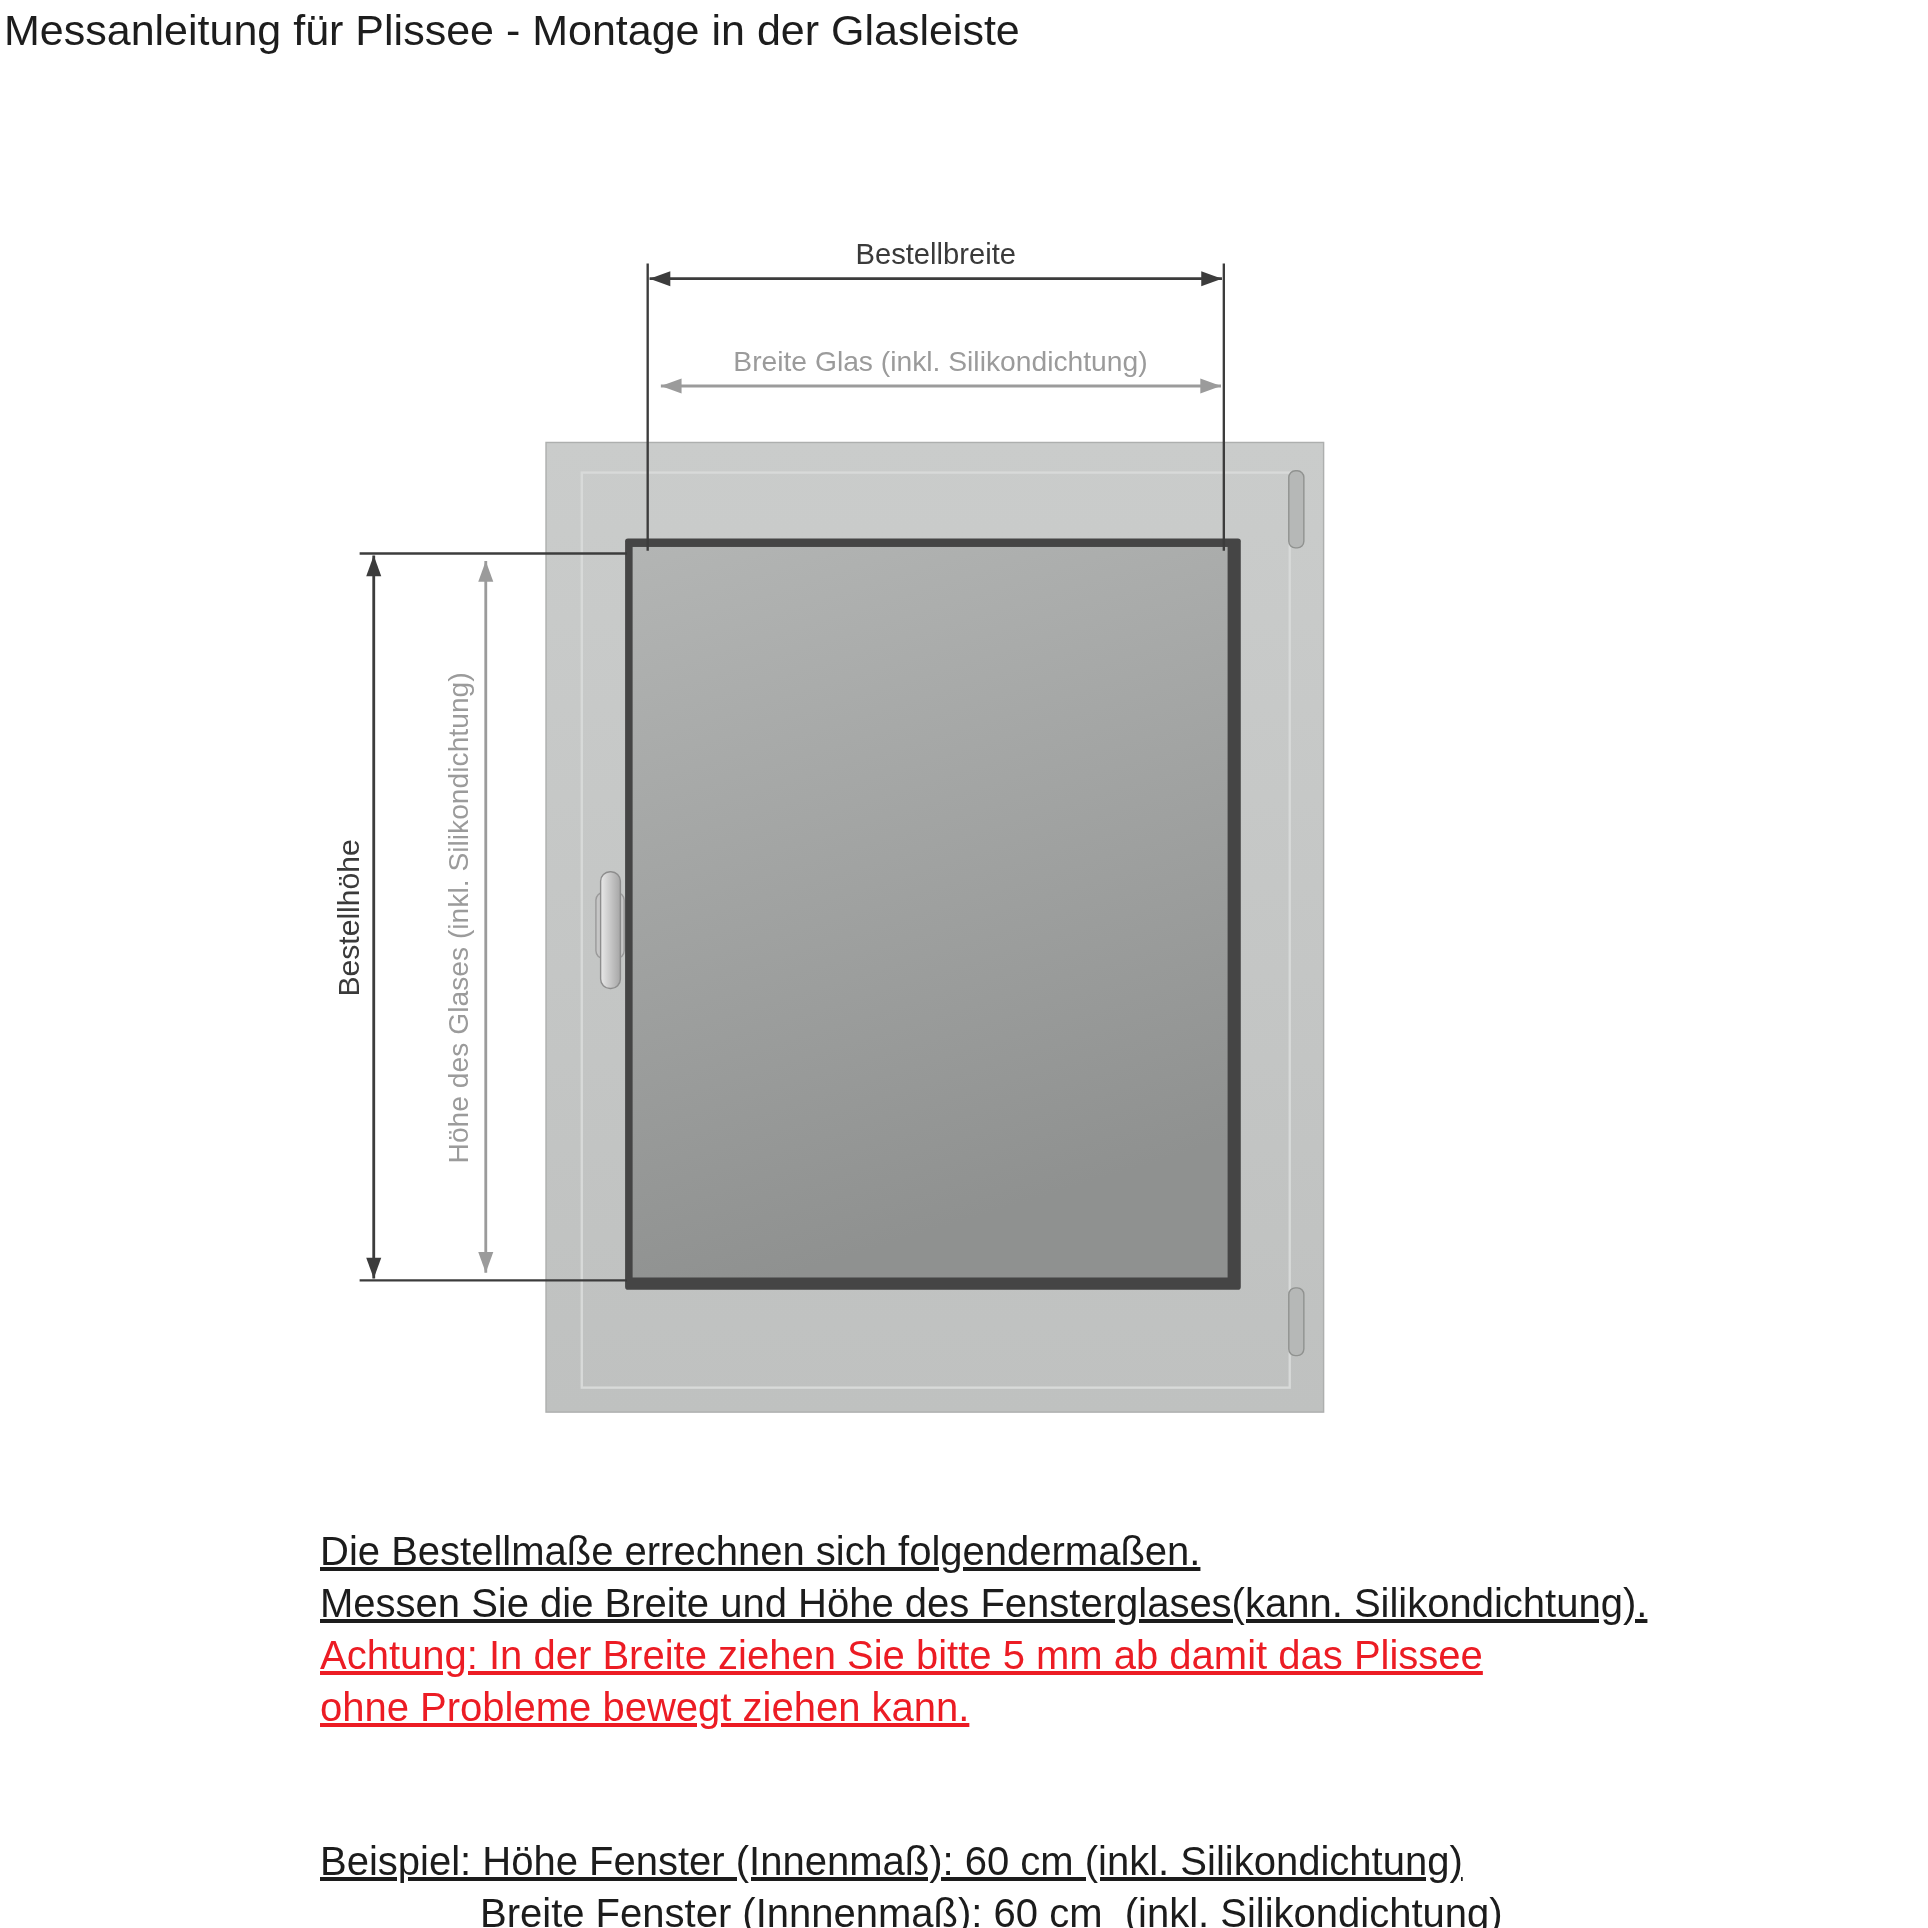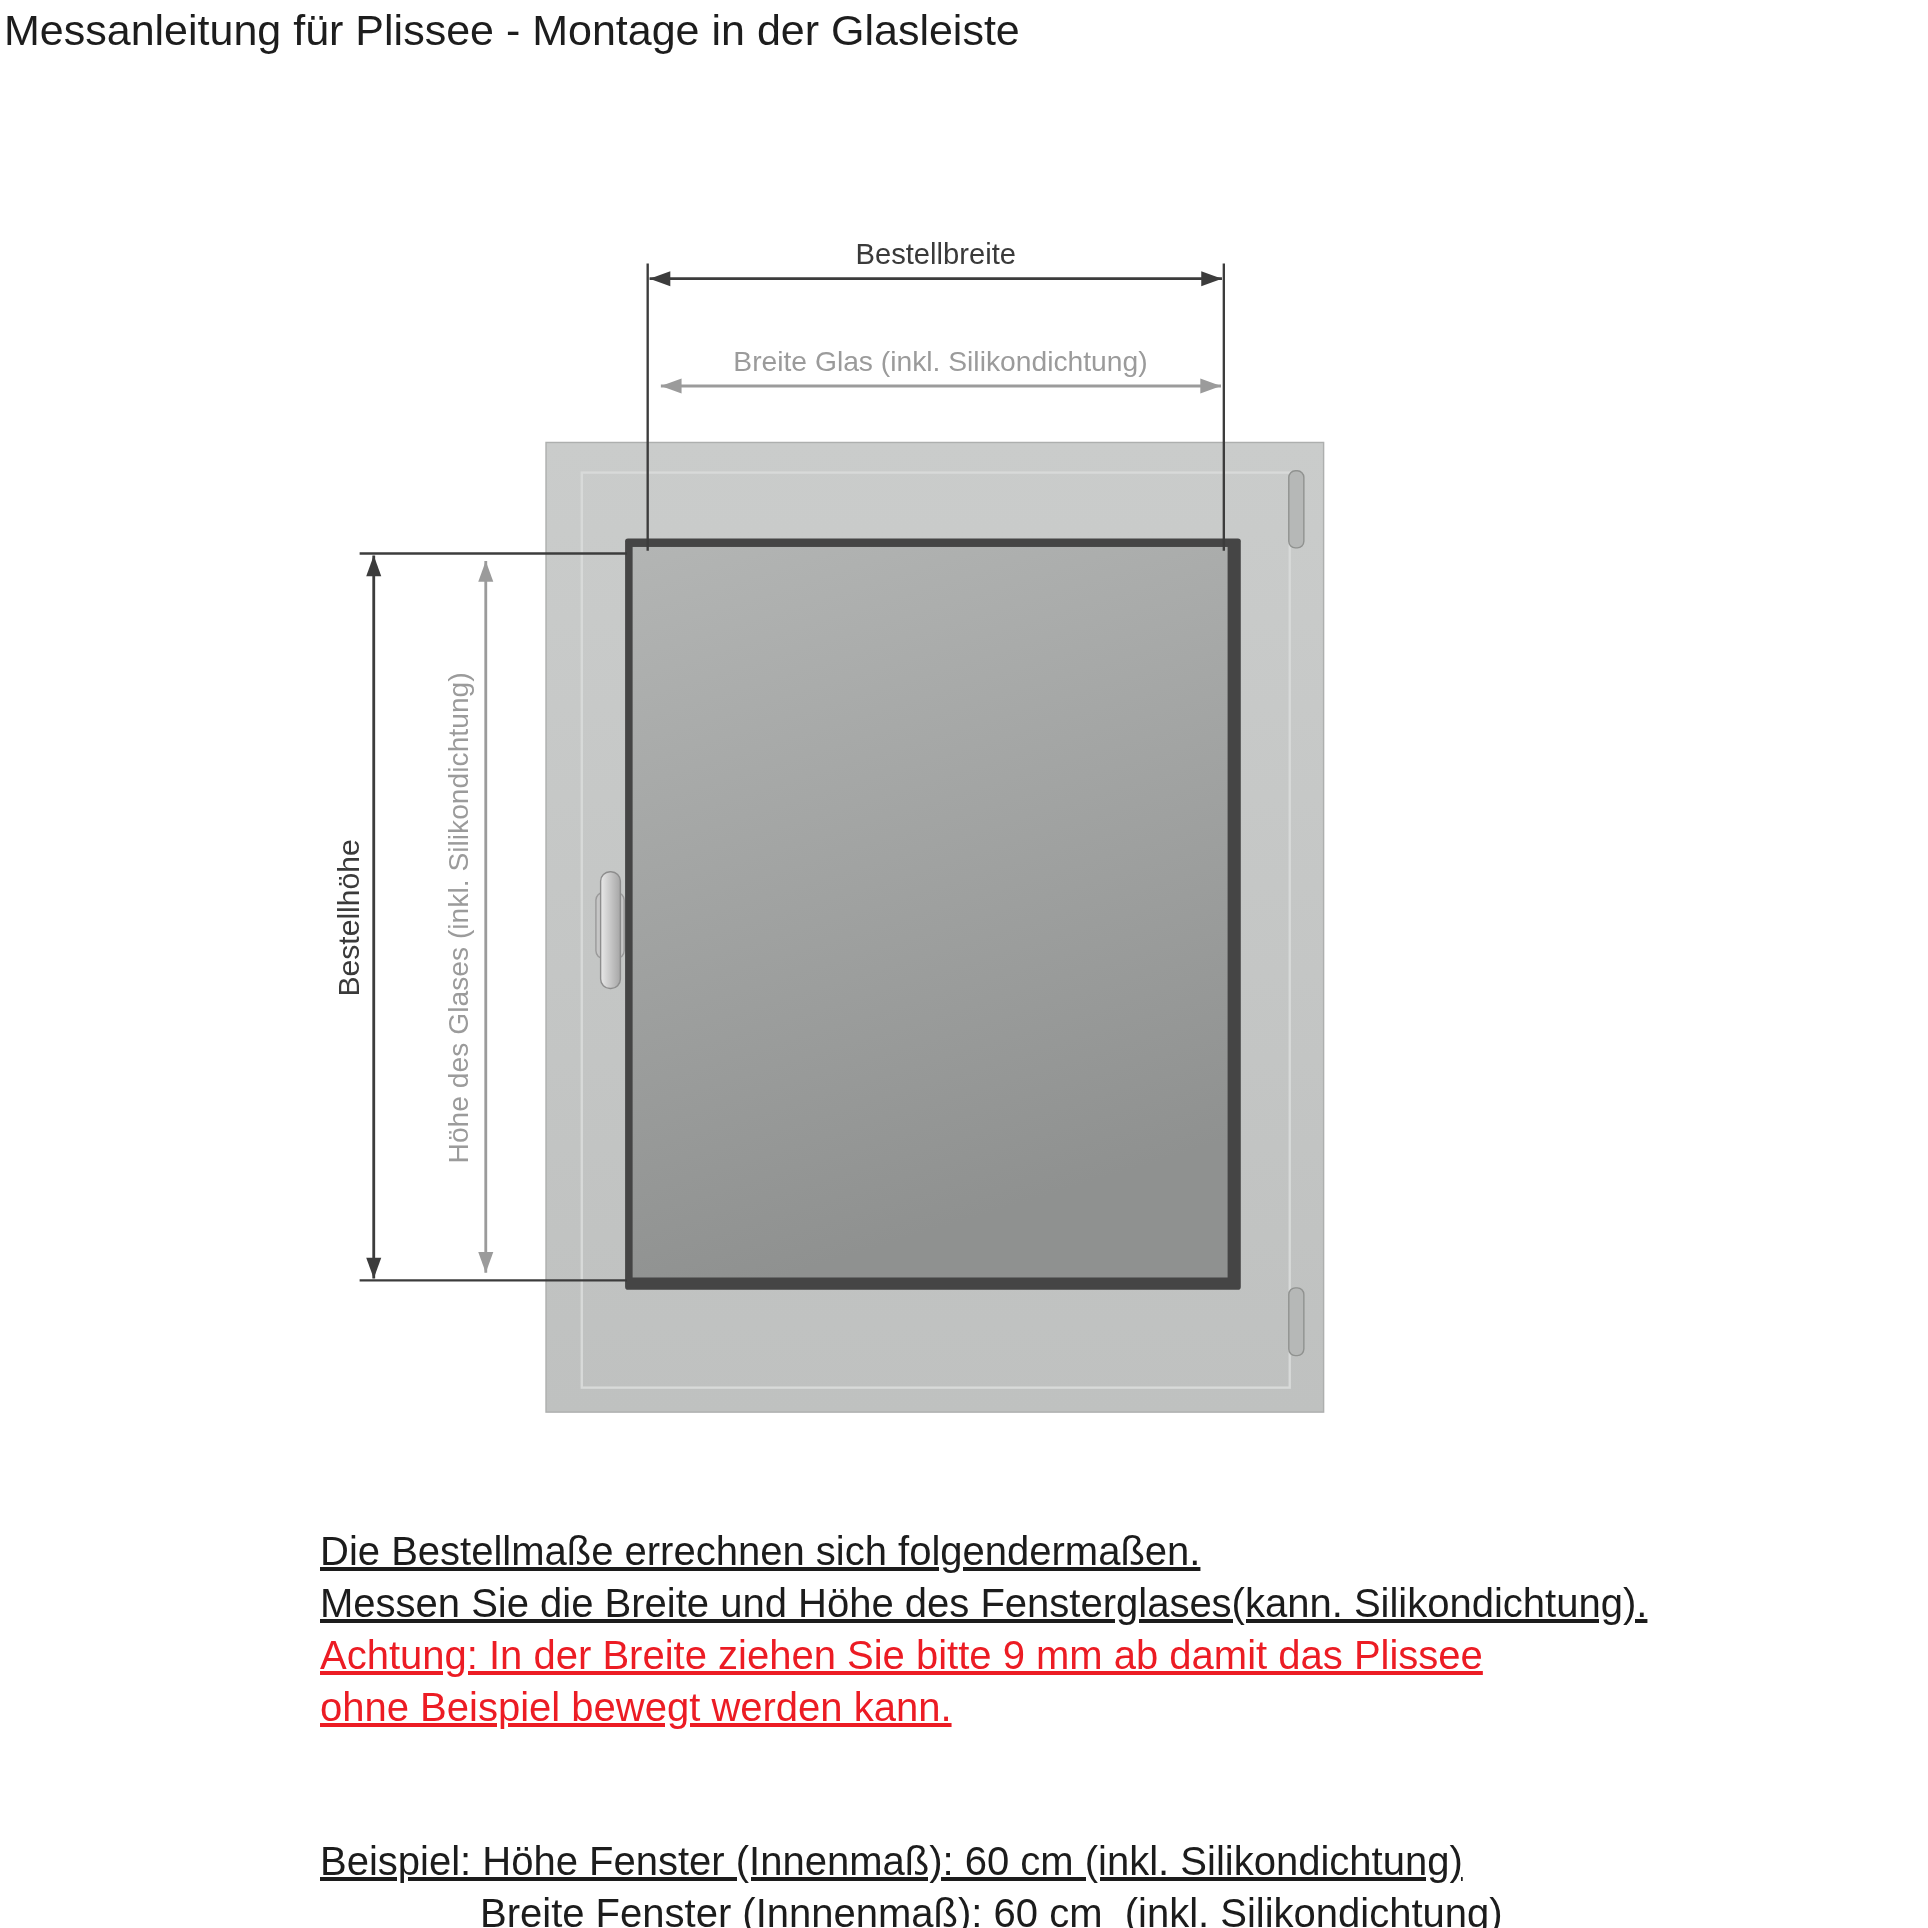--- a/index.html
+++ b/index.html
@@ -100,20 +100,20 @@
       <polygon points="516,596 508,618 524,618" fill="#9b9b9b"></polygon>
       <polygon points="516,1352 508,1330 524,1330" fill="#9b9b9b"></polygon>
     </g>
     <text x="497" y="975" transform="rotate(-90 497 975)" text-anchor="middle" font-size="30" fill="#9b9b9b">Höhe des Glases (inkl. Silikondichtung)</text>
   </g>
 </svg>
 
 <div class="textblock">
   <div class="line">Die Bestellmaße errechnen sich folgendermaßen.</div>
   <div class="line">Messen Sie die Breite und Höhe des Fensterglases(kann. Silikondichtung).</div>
-  <div class="line red">Achtung: In der Breite ziehen Sie bitte 9 mm ab damit das Plissee</div>
-  <div class="line red">ohne Beispiel bewegt werden kann.</div>
+  <div class="line red">Achtung: In der Breite ziehen Sie bitte 5 mm ab damit das Plissee</div>
+  <div class="line red">ohne Probleme bewegt ziehen kann.</div>
   <div class="gap"></div>
   <div class="line">Beispiel: Höhe Fenster (Innenmaß): 60 cm (inkl. Silikondichtung)</div>
   <div class="line indent">Breite Fenster (Innnenmaß): 60 cm  (inkl. Silikondichtung)</div>
 
 </div>
 
 
 </body></html>

